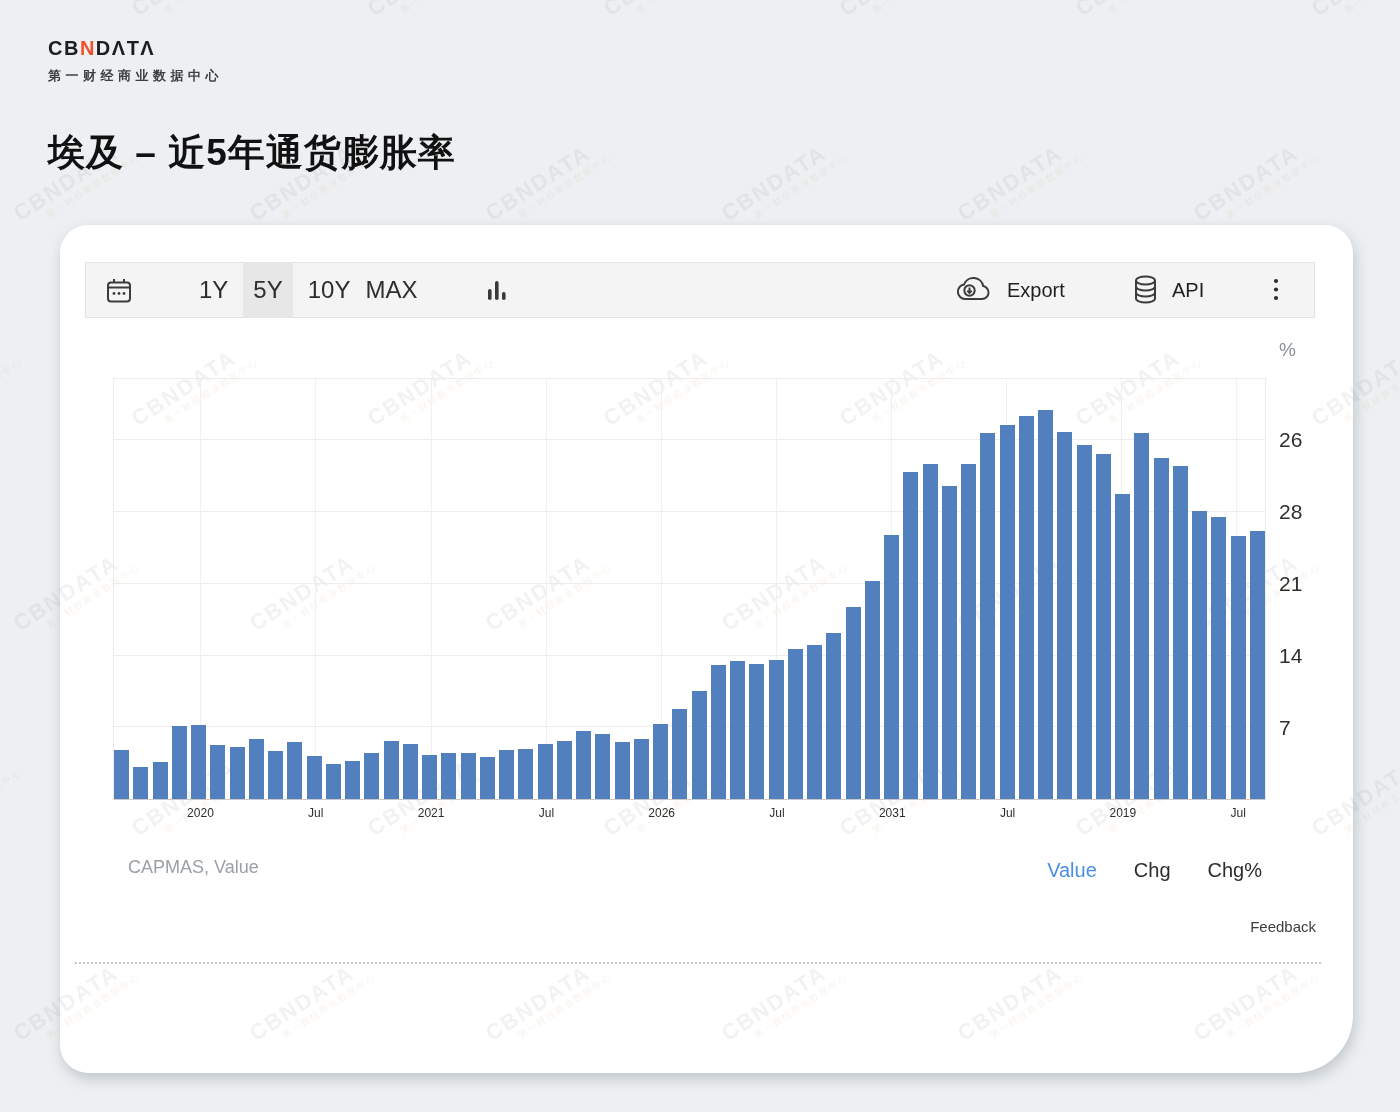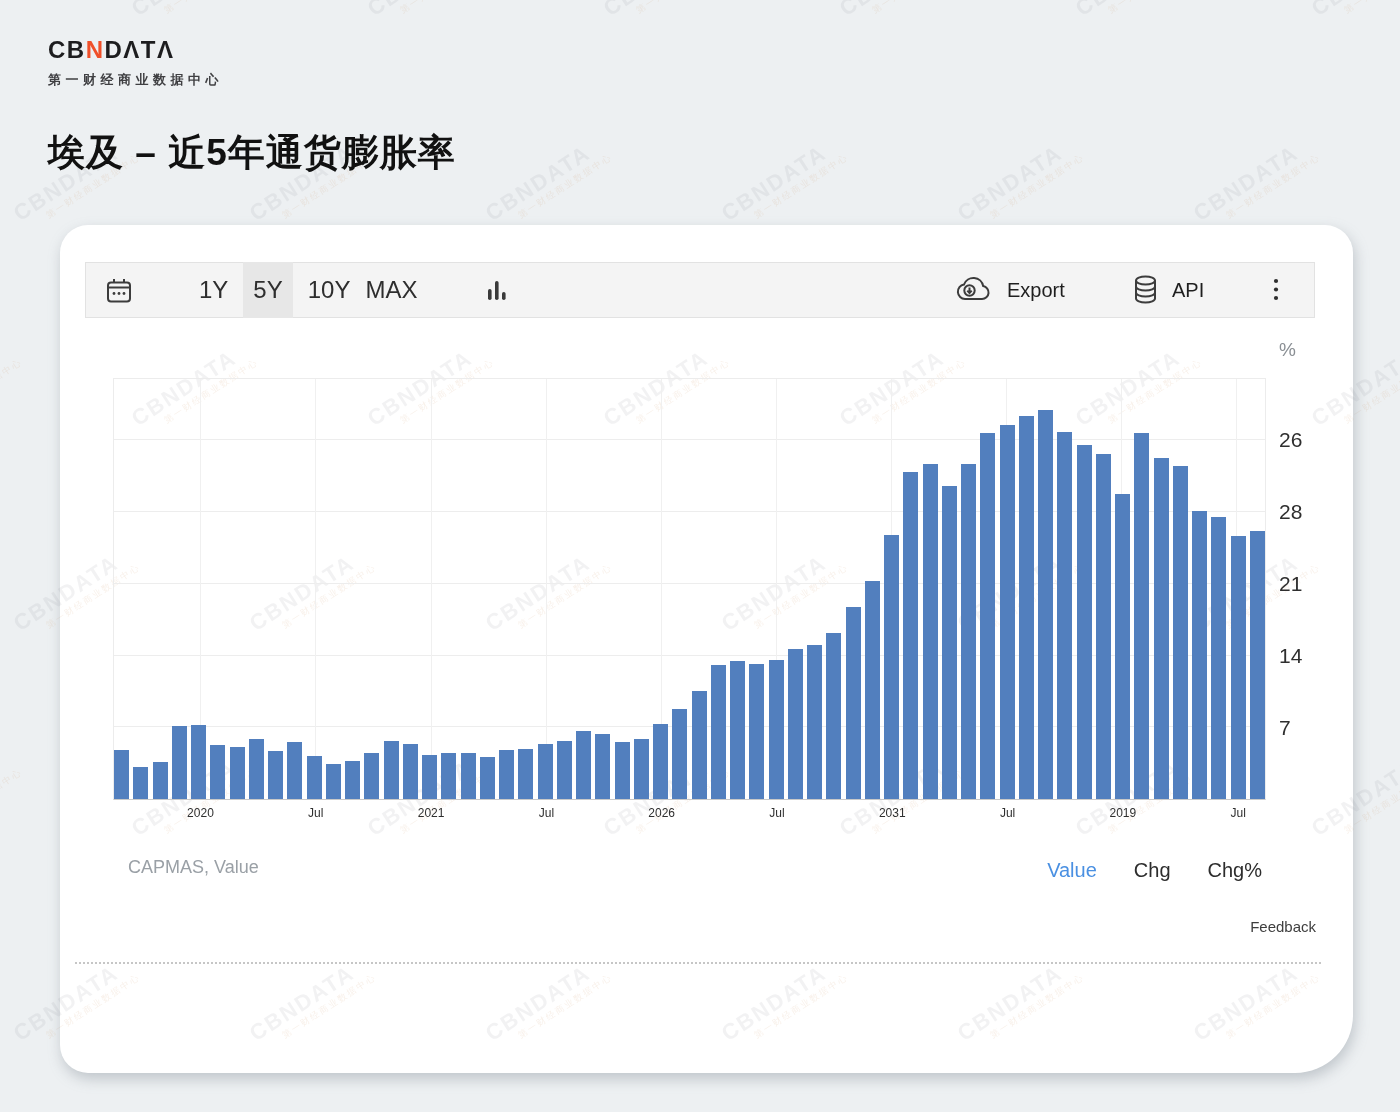--- a/index.html
+++ b/index.html
@@ -13,21 +13,21 @@
   }
 
   
   .wm-layer { position:absolute; inset:0; overflow:hidden; pointer-events:none; }
   .wm { position:absolute; transform:rotate(-33deg); white-space:nowrap; }
   .wm-big { font-size:22px; font-weight:800; letter-spacing:2px; color:rgba(125,130,140,0.10); }
   .wm-small { font-size:9px; letter-spacing:2px; color:rgba(205,150,100,0.14); margin:-2px 0 0 26px; }
 
   
   .logo { position:absolute; left:48px; top:38px; z-index:2; }
-  .logo-main { font-size:24px; font-weight:800; letter-spacing:1.5px; color:#1d1d1f; line-height:1; }
+  .logo-main { font-size:20px; font-weight:800; letter-spacing:1.5px; color:#1d1d1f; line-height:1; }
   .logo-n { color:#f0502a; }
   .logo-sub { margin-top:9px; font-size:13px; letter-spacing:4.5px; color:#3f3f42; font-weight:600; }
   .page-title { position:absolute; left:48px; top:128px; z-index:2; font-size:37px; font-weight:800; color:#111; letter-spacing:1px; }
 
   
   .card {
     position:absolute; left:60px; top:225px; width:1293px; height:848px;
     background:#ffffff; border-radius:28px 28px 58px 28px;
     box-shadow:2px 6px 14px rgba(125,135,145,0.40);
     z-index:1;

